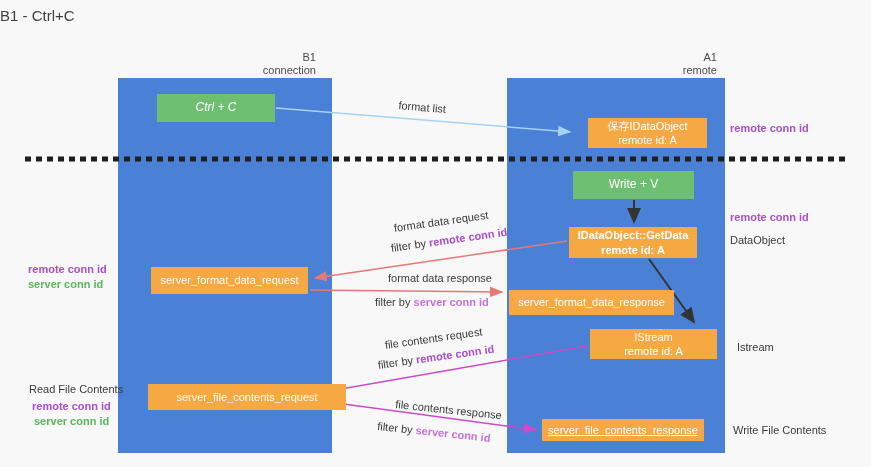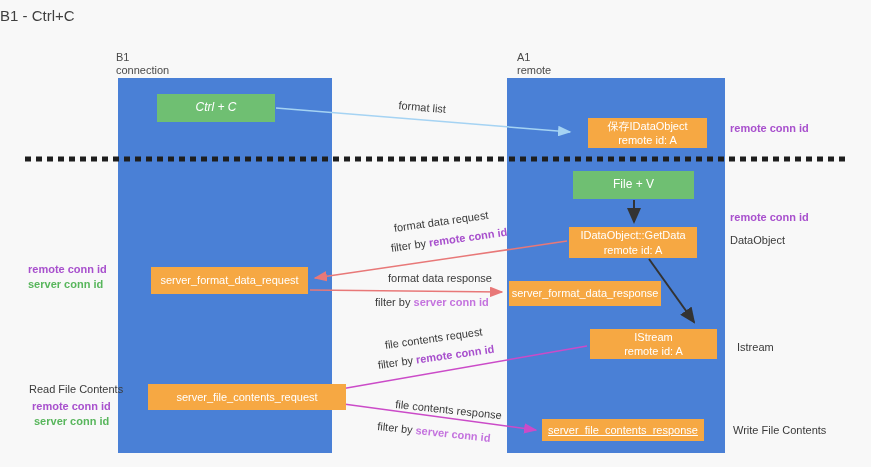--- a/index.html
+++ b/index.html
@@ -1,21 +1,21 @@
 <!DOCTYPE html>
 <html><head>
 <meta charset="utf-8">
 <style>
   html,body { margin:0; padding:0; background:#f8f8f8; font-family:"Liberation Sans", sans-serif; }
   .canvas { position:relative; width:871px; height:467px; background:#f8f8f8; overflow:hidden; }
 
   .title { position:absolute; top:6px; left:0; width:871px; 
            font-size:15px; color:#3f3f3f; line-height:20px; z-index:2; }
 
-  .lane-head { position:absolute; text-align:left; font-size:11px; color:#4a4a4a;
+  .lane-head { position:absolute; text-align:right; font-size:11px; color:#4a4a4a;
                line-height:13px; z-index:2; }
 
   .lane { position:absolute; background:#4a80d6; z-index:0; }
   .lane-left  { left:118px; top:78px; width:214px; height:375px; }
   .lane-right { left:507px; top:78px; width:218px; height:375px; }
 
   svg.arrows { position:absolute; left:0; top:0; z-index:1; }
 
   .node { position:absolute; display:flex; flex-direction:column; align-items:center;
           justify-content:center; color:#ffffff; font-size:11px; line-height:1.3;
@@ -86,33 +86,33 @@
   <div class="node green" style="left:157px; top:94px; width:118px; height:28px;font-style:italic;">
     <div>Ctrl + C</div>
   </div>
 
   <div class="node orange" style="left:588px; top:118px; width:119px; height:30px;">
     <div>保存IDataObject</div>
     <div>remote id: A</div>
   </div>
 
   <div class="node green" style="left:573px; top:171px; width:121px; height:28px;">
-    <div>File + V</div>
+    <div>Write + V</div>
   </div>
 
-  <div class="node orange" style="left:569px; top:227px; width:128px; height:31px;">
+  <div class="node orange" style="left:569px; top:227px; width:128px; height:31px;font-weight:bold;">
     <div>IDataObject::GetData</div>
     <div>remote id: A</div>
   </div>
 
   <div class="node orange" style="left:151px; top:267px; width:157px; height:27px;">
     <div>server_format_data_request</div>
   </div>
 
-  <div class="node orange" style="left:509px; top:281px; width:152px; height:25px;">
+  <div class="node orange" style="left:509px; top:290px; width:165px; height:25px;">
     <div>server_format_data_response</div>
   </div>
 
   <div class="node orange" style="left:590px; top:329px; width:127px; height:30px;">
     <div>IStream</div>
     <div>remote id: A</div>
   </div>
 
   <div class="node orange" style="left:148px; top:384px; width:198px; height:26px;align-items:center;">
     <div>server_file_contents_request</div>

